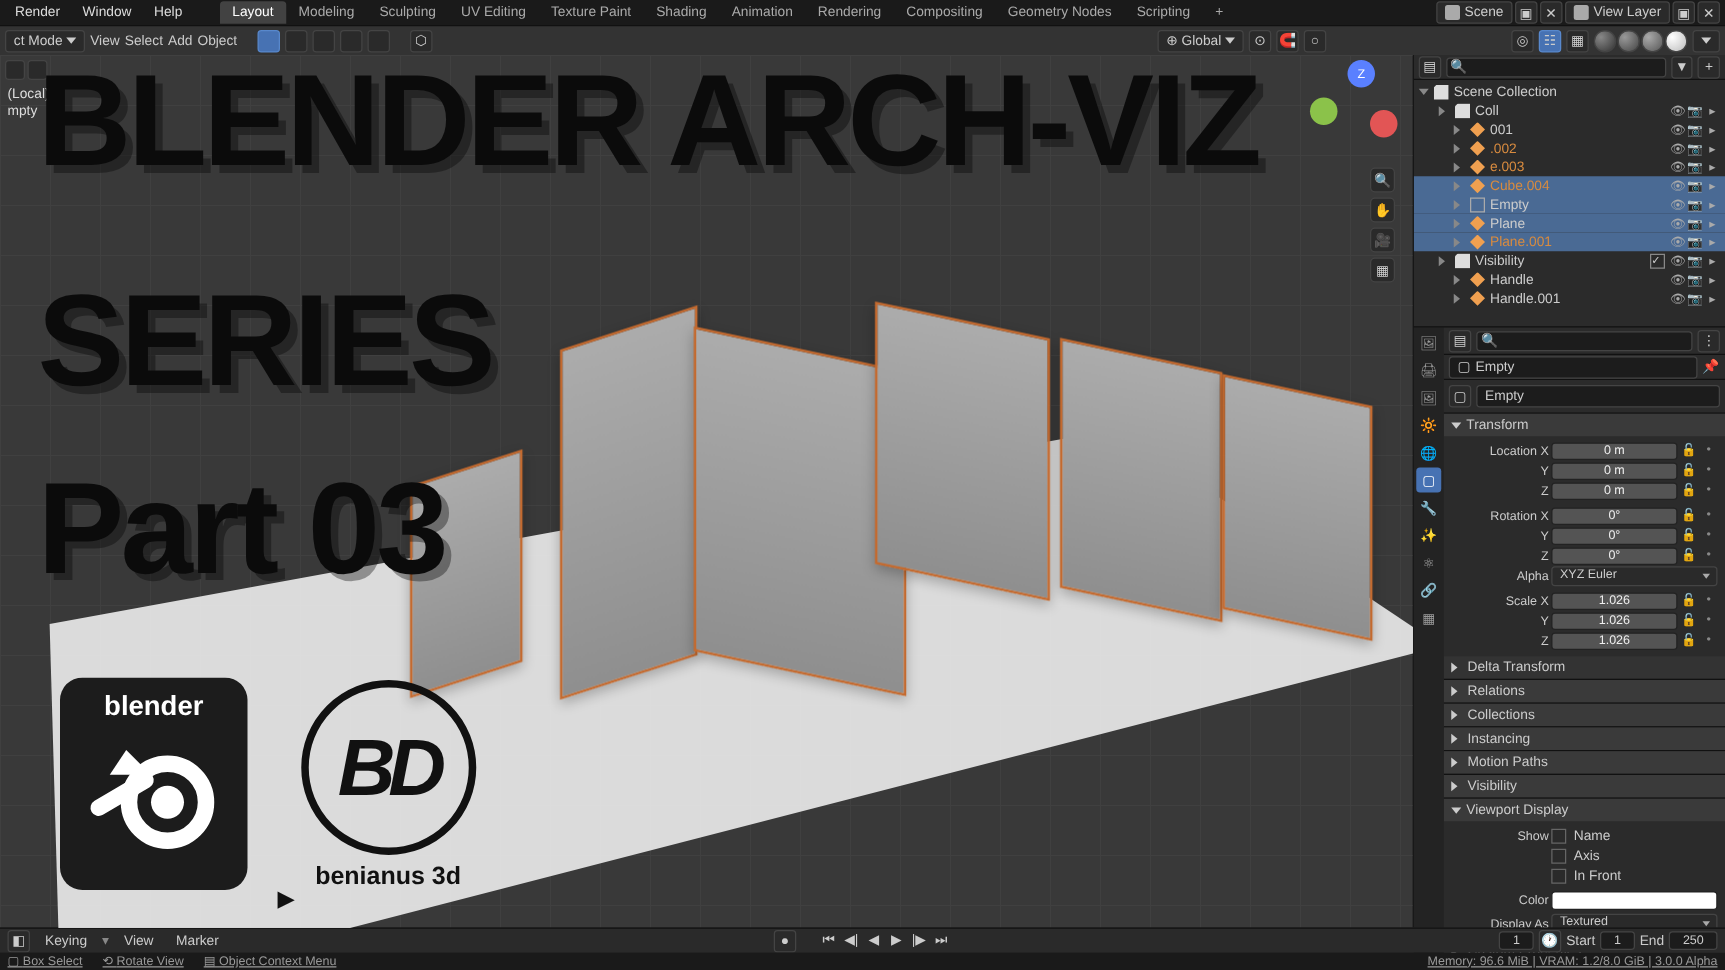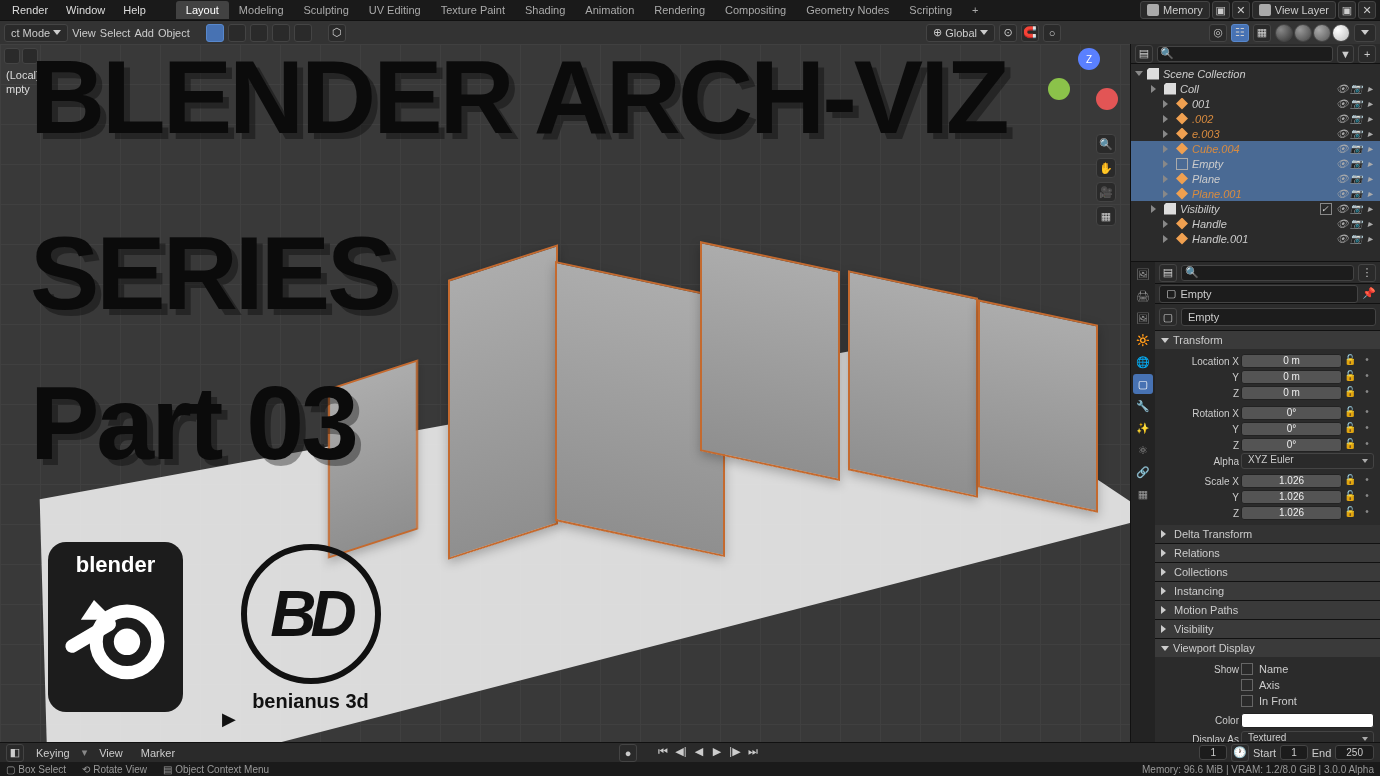--- a/index.html
+++ b/index.html
@@ -31,21 +31,21 @@
 
 
 .main { position: absolute; top: 44px; left: 0; right: 0; bottom: 34px; display: flex; }
 .viewport { flex: 1; position: relative; background: #393939; background-image: linear-gradient(#404040 1px, transparent 1px), linear-gradient(90deg, #404040 1px, transparent 1px); background-size: 40px 40px; overflow: hidden; }
 
 
 .big-title { position: absolute; left: 30px; top: 6px; font-size: 104px; font-weight: 700; color: #0b0b0b; letter-spacing: -3px; line-height: 0.92; text-shadow: 6px 6px 0 rgba(0,0,0,0.35); }
 .big-series { position: absolute; left: 30px; top: 180px; font-size: 104px; font-weight: 900; color: #0b0b0b; letter-spacing: -3px; text-shadow: 6px 6px 0 rgba(0,0,0,0.35); line-height: 0.95;}
 .big-part { position: absolute; left: 30px; top: 330px; font-size: 104px; font-weight: 900; color: #0b0b0b; letter-spacing: -3px; text-shadow: 6px 6px 0 rgba(0,0,0,0.35); line-height: 0.95;}
 
-.badge-blender { position: absolute; left: 48px; top: 498px; width: 135px; height: 170px; background: #1c1c1c; border-radius: 18px; display: flex; flex-direction: column; align-items: center; justify-content: flex-start; color: #fff; padding-top: 10px; }
+.badge-blender { position: absolute; left: 48px; top: 498px; width: 150px; height: 170px; background: #1c1c1c; border-radius: 18px; display: flex; flex-direction: column; align-items: center; justify-content: flex-start; color: #fff; padding-top: 10px; }
 .badge-blender .name { font-size: 22px; font-weight: 700; }
 .badge-blender svg { width: 110px; height: 110px; }
 
 .badge-bd { position: absolute; left: 238px; top: 500px; width: 145px; height: 170px; text-align: center;}
 .badge-bd .ring { width: 140px; height: 140px; border-radius: 50%; border: 6px solid #111; display: flex; align-items: center; justify-content: center; margin: 0 auto; background: rgba(255,255,255,0.02);}
 .badge-bd .ring span { font-size: 64px; font-weight: 900; color: #111; font-style: italic; letter-spacing: -6px;}
 .badge-bd .cap { margin-top: 6px; font-size: 20px; font-weight: 700; color: #111; }
 
 
 .floor { position: absolute; left: 80px; right: 30px; top: 240px; bottom: 10px; background: #fff; transform: perspective(1200px) rotateX(58deg) rotateZ(-22deg); transform-origin: center; opacity: 0.82;}
@@ -63,21 +63,21 @@
 
 .vp-info { position:absolute; left:6px; top:24px; color:#ddd; font-size:11px; line-height:14px;}
 .vp-corner { position:absolute; left:4px; top:4px; display:flex; gap:2px;}
 .vp-corner .c { width:16px;height:16px;border:1px solid #444;background:#2a2a2a;border-radius:3px;}
 
 
 .right-panel { width: 250px; background: #2b2b2b; border-left: 1px solid #111; display: flex; flex-direction: column; }
 .outliner { flex: 0 0 218px; border-bottom: 1px solid #111; overflow: hidden; position: relative;}
 .outliner .hdr { height: 20px; display:flex; align-items:center; gap:4px; padding:0 4px; border-bottom:1px solid #111;}
 .outliner .search { flex:1; background:#1c1c1c; border:1px solid #444; border-radius:3px; height:16px; color:#ccc; padding:0 16px; font-size:11px;}
-.outliner .tree { padding: 2px 0; font-size:11px;font-style:italic;}
+.outliner .tree { padding: 2px 0; font-size:11px;}
 .outliner .row { display:flex; align-items:center; height:15px; padding:0 4px; gap:4px; position:relative;}
 .outliner .row.selected { background:#4a6a94; }
 .outliner .row .indent { display:inline-block; }
 .outliner .row .name { flex:1; white-space:nowrap; overflow:hidden;}
 .outliner .row .name.orange { color:#d88b3f;}
 .outliner .row .toggles { display:flex; gap:2px; }
 .outliner .row .toggles .t { width:12px;height:12px; color:#aaa; font-size:10px; text-align:center;}
 .outliner .row .tri { width:0;height:0;border-left:4px solid transparent;border-right:4px solid transparent;border-top:5px solid #888;}
 .outliner .row .tri.closed { border-top:none;border-left:5px solid #888;border-top:4px solid transparent;border-bottom:4px solid transparent;}
 .outliner .row .oic { width:12px;height:12px;display:inline-block;}
@@ -112,21 +112,21 @@
 
 
 .timeline { position:absolute; left:0; right:0; bottom:14px; height:20px; background:#2a2a2a; border-top:1px solid #111; display:flex; align-items:center; padding:0 6px; gap:6px;}
 .timeline .tb { padding:1px 6px;color:#ccc;cursor:pointer;}
 .play-ctrls { position:absolute; left:50%; transform:translateX(-50%); display:flex; gap:2px;}
 .play-ctrls .pb { width:16px;height:16px;display:flex;align-items:center;justify-content:center;color:#ccc;cursor:pointer;}
 .frame-ctrls { margin-left:auto; display:flex; gap:4px; align-items:center;}
 .frame-ctrls .fc { background:#1c1c1c;border:1px solid #444;border-radius:3px;padding:1px 10px;font-size:10px;}
 
 
-.status-bar { position:absolute; left:0; right:0; bottom:0; height:14px; background:#1a1a1a; display:flex; align-items:center; padding:0 6px; gap:16px; font-size:10px; color:#999;}
+.status-bar { position:absolute; left:0; right:0; bottom:0; height:14px; background:#1a1a1a; display:flex; align-items:center; padding:0 6px; gap:16px; font-size:10px; color:#999;text-decoration:underline;}
 .status-bar .right { margin-left:auto;}
 
 .lupe { position:absolute; left:4px; top:1px; color:#666; font-size:11px;}
 </style>
 </head>
 <body>
 
 <div class="top-menu">
   <span class="menu-item">Render</span>
   <span class="menu-item">Window</span>
@@ -141,21 +141,21 @@
     <span class="tab">Animation</span>
     <span class="tab">Rendering</span>
     <span class="tab">Compositing</span>
     <span class="tab">Geometry Nodes</span>
     <span class="tab">Scripting</span>
     <span class="tab">+</span>
   </div>
   <div class="scene-block">
     <div class="scene-chip">
         <span class="icon"></span>
-        <span>Memory</span>
+        <span>Scene</span>
       </div>
     <div class="icon-btn">▣</div>
     <div class="icon-btn">✕</div>
     <div class="scene-chip">
         <span class="icon"></span>
         <span>View Layer</span>
       </div>
     <div class="icon-btn">▣</div>
     <div class="icon-btn">✕</div>
   </div>

